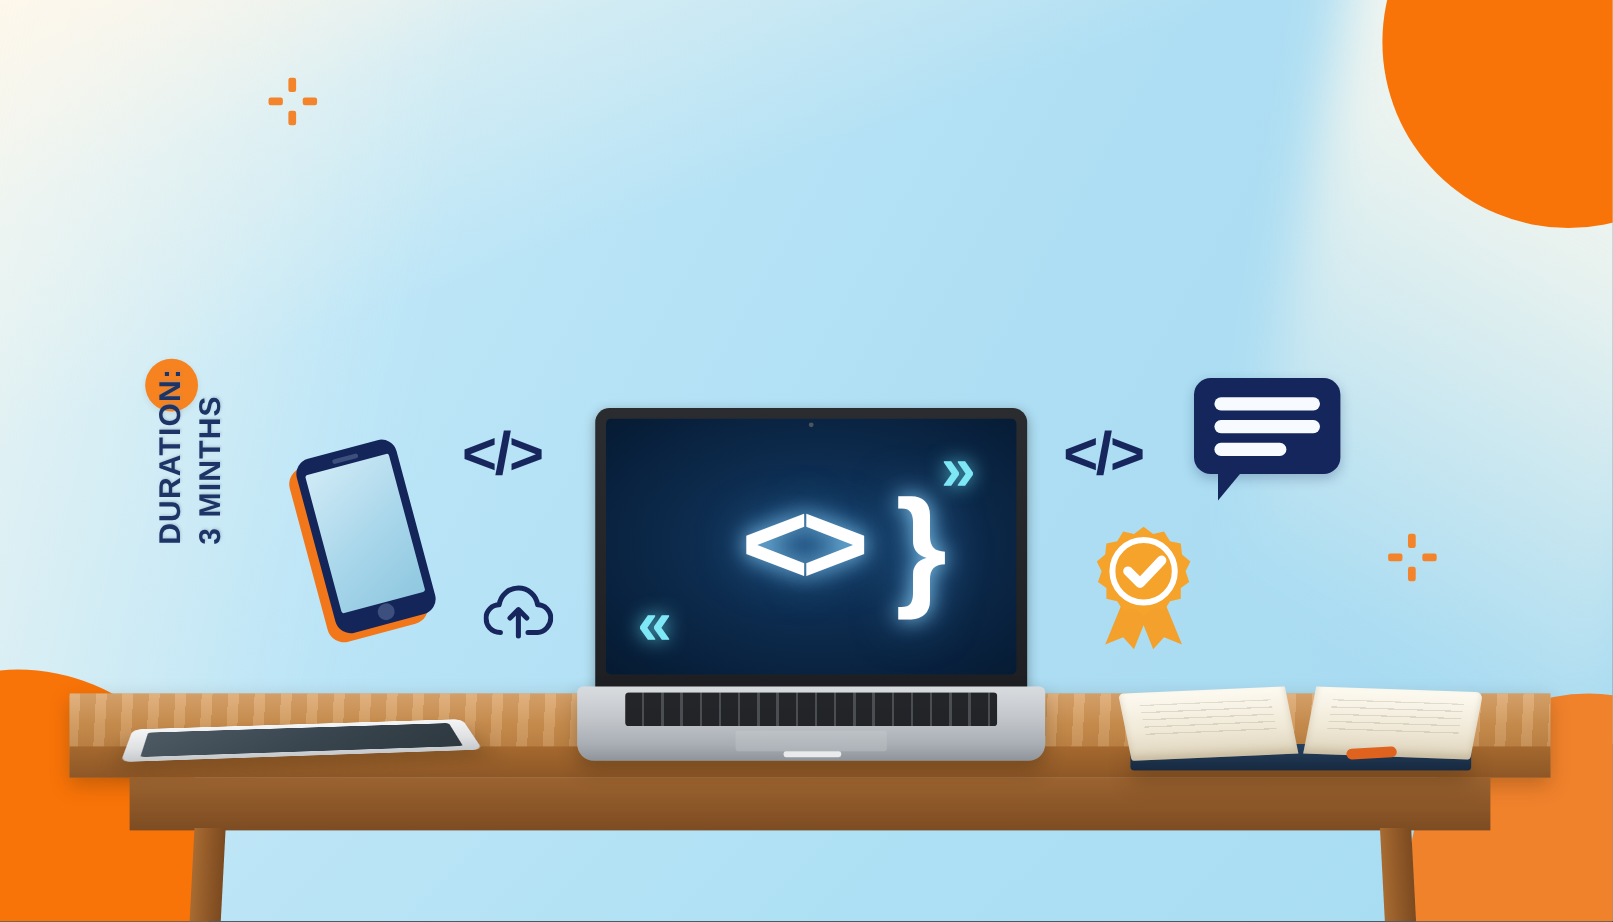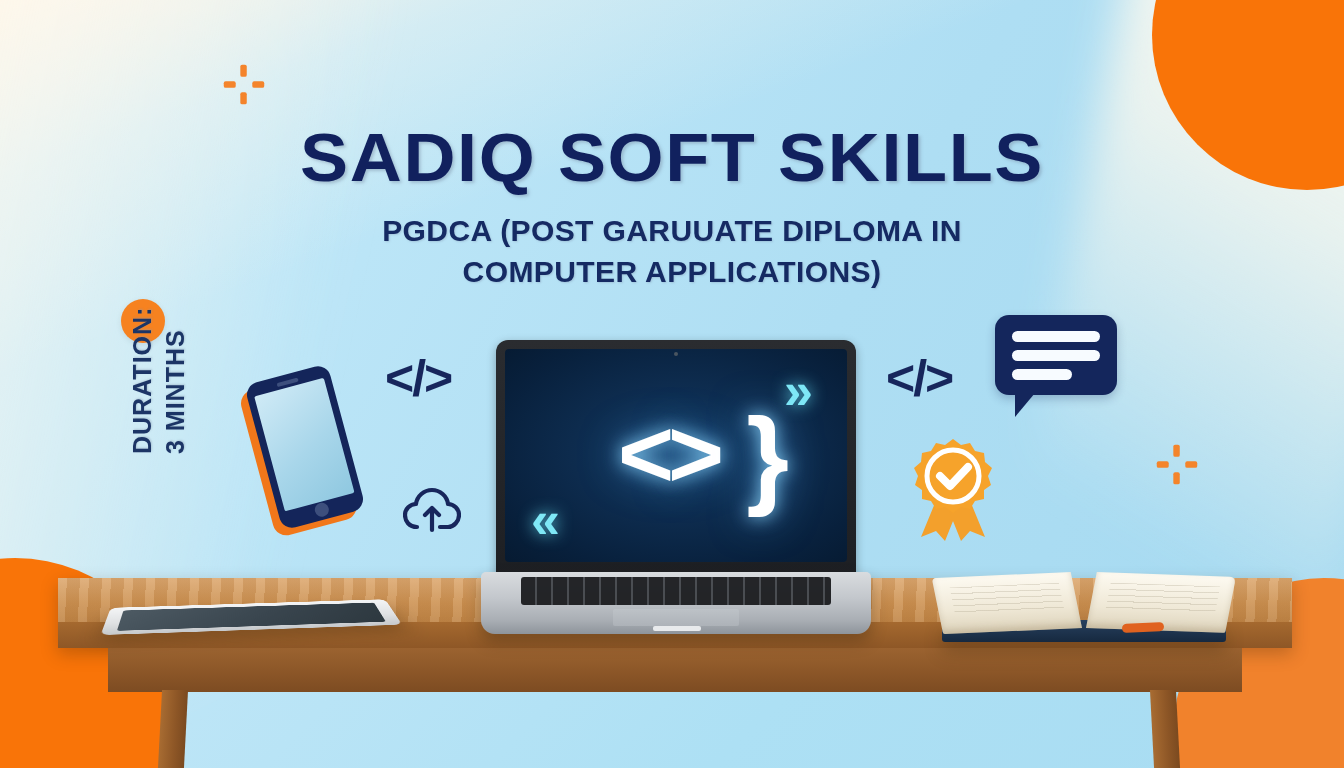--- a/index.html
+++ b/index.html
@@ -332,24 +332,20 @@
       <i class="w"></i>
       <i class="e"></i>
   </div>
   <div class="sparkle sparkle-rt">
     <i class="n"></i>
       <i class="s"></i>
       <i class="w"></i>
       <i class="e"></i>
   </div>
 
-  <div class="title-block">
-    <h1 class="main-title">SADIQ SOFT SKILLS</h1>
-    <div class="sub-title">PGDCA (POST GARUUATE DIPLOMA IN COMPUTER APPLICATIONS)</div>
-  </div>
 
   <div class="duration">
     <span>DURATION:</span>
     <span class="l2">3 MINTHS</span>
   </div>
 
   <div class="desk-top"></div>
   <div class="desk-apron"></div>
   <div class="desk-leg left"></div>
   <div class="desk-leg right"></div>

